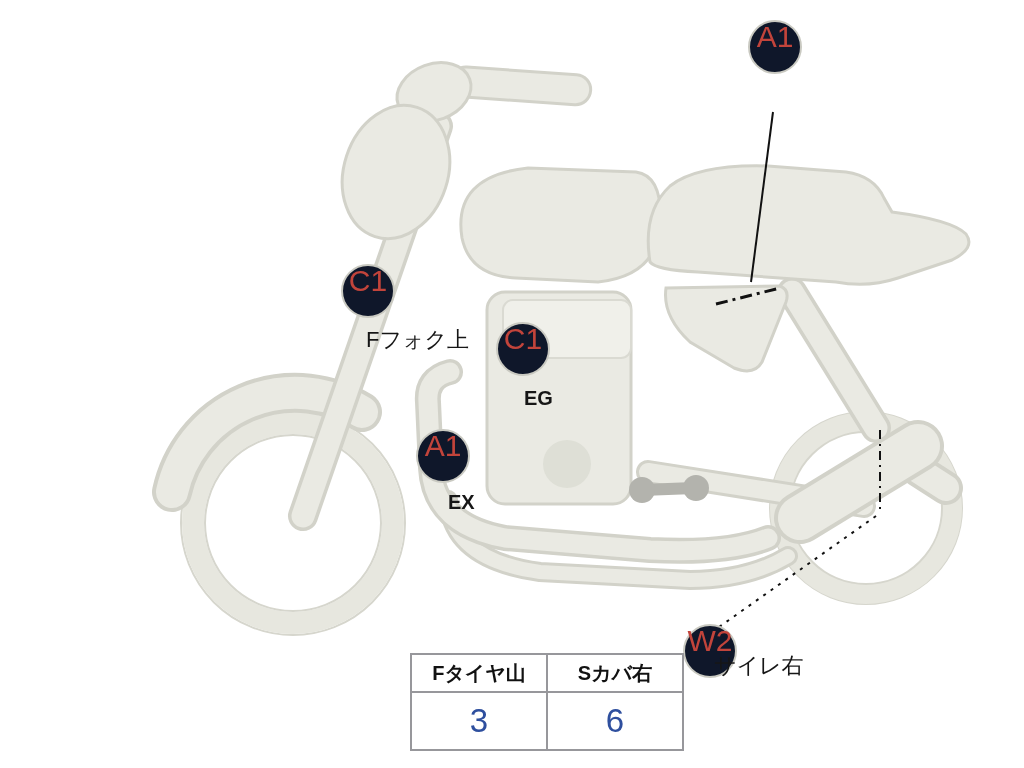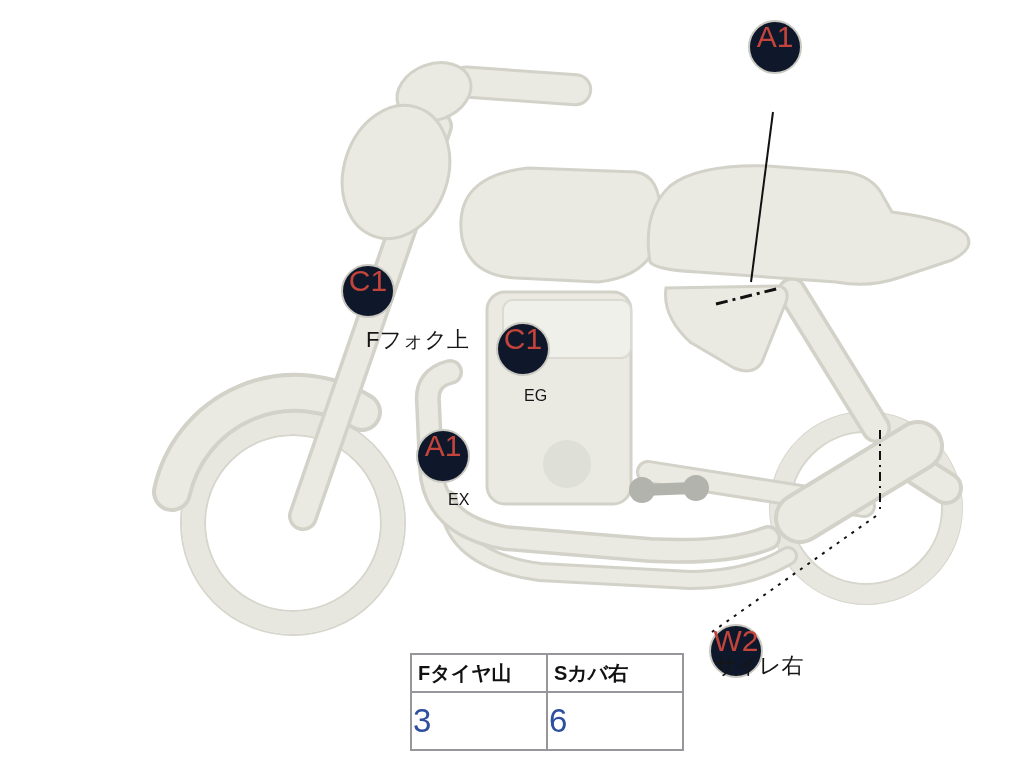--- a/index.html
+++ b/index.html
@@ -11,27 +11,27 @@
   .marker{
     position:absolute;width:54px;height:54px;border-radius:50%;
     background:#0f172a;border:2px solid #c9c9c1;box-sizing:border-box;
     display:flex;align-items:flex-start;justify-content:center;
     color:#c2443b;font-size:30px;line-height:1;
   }
   .mlabel{
     position:absolute;color:#161616;font-size:22px;line-height:1.2;white-space:nowrap;
   }
   .mlabel.center{text-align:center;width:120px;}
-  .mlabel.big{font-size:16px;}
+  .mlabel.big{font-size:20px;font-weight:bold;}
   .tire-table{
     position:absolute;left:410px;top:653px;border-collapse:collapse;
     background:#ffffff;
   }
   .tire-table th,.tire-table td{
-    border:2px solid #97979b;text-align:left;box-sizing:border-box;
+    border:2px solid #97979b;text-align:center;box-sizing:border-box;
   }
   .tire-table th{
     width:136px;height:38px;font-size:20px;font-weight:bold;color:#111;padding:0 6px;
   }
   .tire-table td{
     height:58px;font-size:33px;color:#2e4f9e;
   }
 </style>
 </head>
 <body>
@@ -130,21 +130,21 @@
   <div class="marker" style="left:496px;top:322px">
     <span>C1</span>
   </div>
   <div class="mlabel big" style="left:524px;top:386px">EG</div>
 
   <div class="marker" style="left:416px;top:429px">
     <span>A1</span>
   </div>
   <div class="mlabel big" style="left:448px;top:490px">EX</div>
 
-  <div class="marker" style="left:709px;top:624px">
+  <div class="marker" style="left:683px;top:624px">
     <span>W2</span>
   </div>
   <div class="mlabel" style="left:714px;top:653px">サイレ右</div>
 
   <table class="tire-table">
     <tbody>
         <tr>
       <th>Fタイヤ山</th>
       <th>Sカバ右</th>
     </tr>

